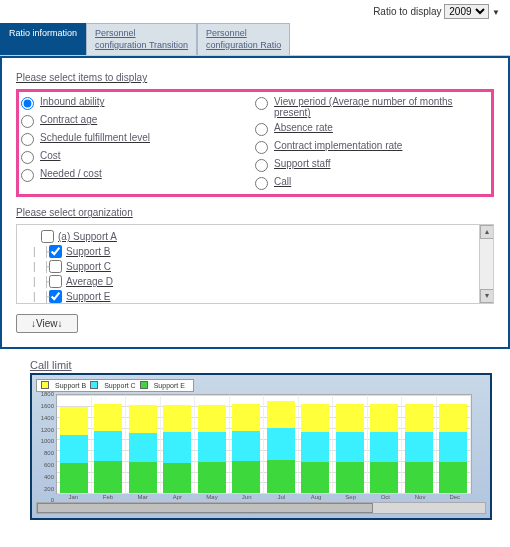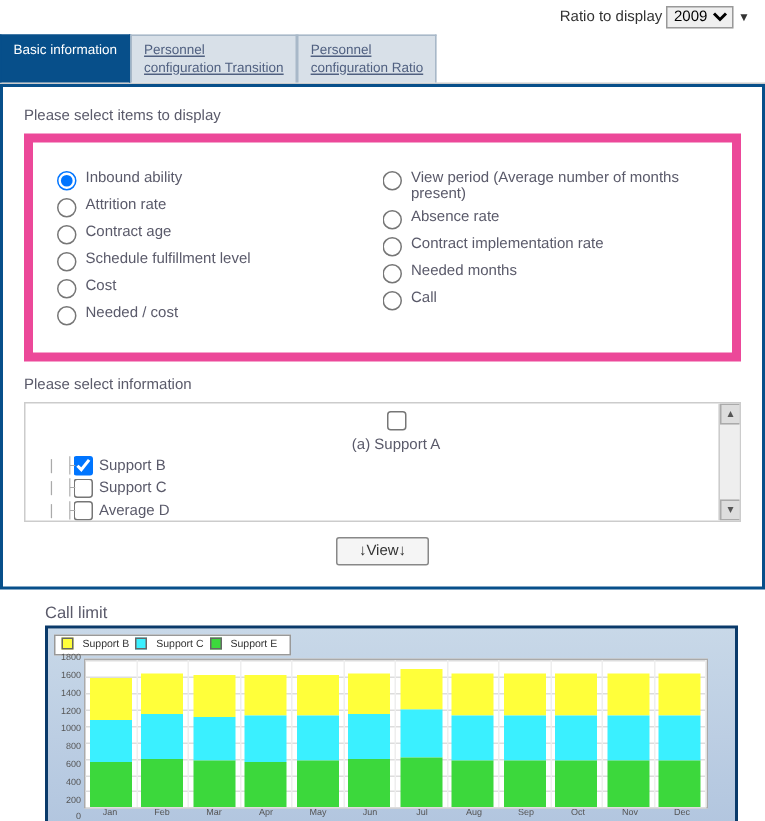--- a/index.html
+++ b/index.html
@@ -3,38 +3,38 @@
 <meta charset="utf-8">
 <style>
 * { box-sizing: border-box; margin: 0; padding: 0; font-family: Arial, sans-serif; }
 body { font-size: 10px; color: #333; background: #fff; width: 510px; }
 .top-bar { text-align: right; padding: 4px 10px; font-size: 10px; color: #333; }
 .top-bar select { font-size: 10px; border: 1px solid #999; }
 .tabs { display: flex; background: #fff; border-bottom: 1px solid #ccc; }
 .tab { padding: 4px 8px; font-size: 9px; cursor: pointer; border: 1px solid #a8b8c8; border-bottom: none; line-height: 1.3; }
 .tab.active { background: #074f8a; color: #fff; border-color: #074f8a; }
 .tab.inactive { background: #d8e0e8; color: #506080; text-decoration: underline; }
-.panel { border: 2px solid #074f8a; background: #fff; padding: 14px; }
+.panel { border: 2px solid #074f8a; background: #fff; padding: 14px; text-decoration: underline; }
 .section-label { font-size: 10px; color: #5a5a6a; margin-bottom: 6px; }
-.display-items { border: 6px solid #ec4899; padding: 16px; display: flex; margin-bottom: 10px; }
+.display-items { border: 3px solid #ec4899; padding: 2px; display: flex; margin-bottom: 10px; }
 .col { flex: 1; }
 .radio-row { display: flex; align-items: flex-start; gap: 6px; padding: 2px 0; color: #5a5a6a; }
 .radio-row input { margin-top: 1px; }
 .org-box { border: 1px solid #ccc; height: 80px; overflow: hidden; position: relative; padding: 4px 6px; margin-bottom: 10px; }
 .org-box .scrollbar { position: absolute; right: 0; top: 0; bottom: 0; width: 14px; background: #eee; border-left: 1px solid #ccc; }
 .org-box .scrollbar .arrow { width: 14px; height: 14px; background: #ddd; border: 1px solid #aaa; font-size: 8px; text-align: center; line-height: 12px; color: #555; }
 .org-box .scrollbar .arrow.down { position: absolute; bottom: 0; }
 .tree-row { display: flex; align-items: center; gap: 4px; padding: 1px 0; color: #5a5a6a; font-size: 10px; padding-left: 26px; position: relative; }
-.tree-row.first { padding-left: 18px; flex-direction: column; }
+.tree-row.first { padding-left: 18px; }
 .tree-line { position: absolute; left: 10px; color: #aaa; }
 .tree-branch { position: absolute; left: 20px; color: #aaa; letter-spacing: -2px; }
-.view-btn-row { text-align: center; }
+.view-btn-row { }
 .view-btn { display: inline-block; border: 1px solid #888; background: #f5f5f5; padding: 3px 14px; font-size: 10px; cursor: pointer; border-radius: 2px; }
 .chart-area { padding: 10px 18px 10px 30px; }
-.chart-title { font-size: 11px; color: #5a5a6a; margin-bottom: 2px; }
+.chart-title { font-size: 11px; color: #5a5a6a; text-decoration: underline; margin-bottom: 2px; }
 .chart-frame { border: 2px solid #0a3a6a; background: linear-gradient(#c8d8e8, #b0c4de); padding: 4px; position: relative; }
 .legend { background: #fff; border: 1px solid #999; display: inline-block; padding: 1px 4px; font-size: 7px; margin-bottom: 2px; }
 .legend span { display: inline-flex; align-items: center; gap: 2px; margin-right: 4px; color: #333; }
 .swatch { width: 8px; height: 8px; display: inline-block; border: 1px solid #666; }
 .plot { position: relative; height: 100px; background: #fff; border: 1px solid #aaa; margin-left: 20px; margin-right: 14px; }
 .ylabels { position: absolute; left: 0; top: 0; bottom: 0; width: 20px; font-size: 6px; color: #555; }
 .ylabels div { position: absolute; right: 2px; transform: translateY(-50%); }
 .grid-line { position: absolute; left: 0; right: 0; border-top: 1px solid #ddd; }
 .bars { position: absolute; left: 0; right: 0; bottom: 0; top: 0; display: flex; }
 .bar-slot { flex: 1; position: relative; border-right: 1px solid #eee; }
@@ -50,41 +50,37 @@
 
 <div class="top-bar">
   <span>Ratio to display</span>
   <select>
     <option>2009</option>
   </select>
   <span style="font-size:8px;">▼</span>
 </div>
 
 <div class="tabs">
-  <div class="tab active">Basic information</div>
+  <div class="tab active">Ratio information</div>
   <div class="tab inactive" style="white-space:pre-line;">Personnel
 configuration  Transition</div>
   <div class="tab inactive" style="white-space:pre-line;">Personnel
 configuration  Ratio</div>
 </div>
 
 <div class="panel">
   <div class="section-label">Please select items to display</div>
   <div class="display-items">
     <div class="col" id="metrics-left">
         <label class="radio-row">
           <input type="radio" name="metric" checked="" style="">
           <span>Inbound ability</span>
         </label>
         <label class="radio-row">
           <input type="radio" name="metric" style="">
-          <span>Attrition rate</span>
-        </label>
-        <label class="radio-row">
-          <input type="radio" name="metric" style="">
           <span>Contract age</span>
         </label>
         <label class="radio-row">
           <input type="radio" name="metric" style="">
           <span>Schedule fulfillment level</span>
         </label>
         <label class="radio-row">
           <input type="radio" name="metric" style="">
           <span>Cost</span>
         </label>
@@ -101,30 +97,30 @@
         <label class="radio-row">
           <input type="radio" name="metric" style="">
           <span>Absence rate</span>
         </label>
         <label class="radio-row">
           <input type="radio" name="metric" style="">
           <span>Contract implementation rate</span>
         </label>
         <label class="radio-row">
           <input type="radio" name="metric" style="">
-          <span>Needed  months</span>
+          <span>Support  staff</span>
         </label>
         <label class="radio-row">
           <input type="radio" name="metric" style="">
           <span>Call</span>
         </label>
       </div>
   </div>
 
-  <div class="section-label">Please select information</div>
+  <div class="section-label">Please select organization</div>
   <div class="org-box">
     <div id="org-rows">
         <div class="tree-row first">
           <input type="checkbox" style="">
           <span>(a) Support A</span>
         </div>
         <div class="tree-row">
           <span class="tree-line">|</span>
           <span class="tree-branch">├</span>
           <input type="checkbox" checked="" style="">

